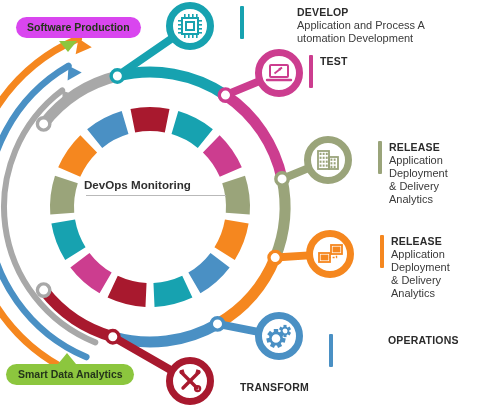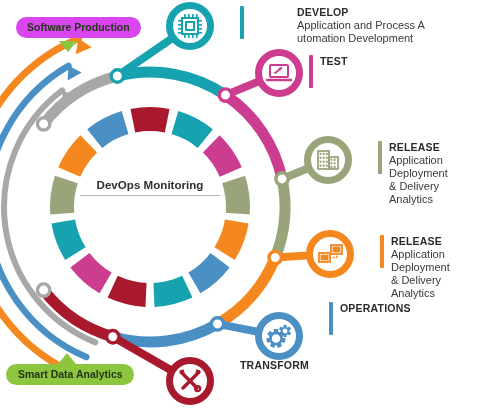--- a/index.html
+++ b/index.html
@@ -61,24 +61,23 @@
     white-space: nowrap;
   }
   .badge-tip {
     position: absolute;
     width: 0; height: 0;
     border-left: 9px solid transparent;
     border-right: 9px solid transparent;
   }
   .center-text {
     position: absolute;
-    left: 78px;
+    left: 84px;
     top: 178px;
     width: 144px;
-    text-align: center;
   }
   .center-line-1 {
     font-size: 11.6px;
     font-weight: bold;
     color: #2f2f2f;
     padding-bottom: 4px;
   }
   .center-rule {
     height: 1px;
     background: #b9b9b9;
@@ -308,27 +307,27 @@
         </div>
       </div>
       <div class="label-block" style="left: 380px; top: 235px;">
         <div class="accent-bar" style="height: 33px; background: rgb(245, 135, 31);"></div>
         <div class="label-text">
           <div class="label-title">RELEASE</div>
           <div class="label-desc">Application Deployment
 &amp; Delivery Analytics</div>
         </div>
       </div>
-      <div class="label-block" style="left: 329px; top: 302px;">
+      <div class="label-block" style="left: 329px; top: 334px; gap: 48px;">
         <div class="accent-bar" style="height: 33px; background: rgb(74, 144, 196);"></div>
         <div class="label-text">
           <div class="label-title">OPERATIONS</div>
         </div>
       </div>
-      <div class="label-block" style="left: 240px; top: 359px; text-align: center;">
+      <div class="label-block" style="left: 240px; top: 381px; text-align: center;">
         <div class="label-text">
           <div class="label-title">TRANSFORM</div>
         </div>
       </div>
     </div>
   <div id="badges-host">
       <div class="badge" style="left: 16px; top: 17px; background: #d946ef; text-align: right;">Software Production</div>
       <div class="badge-tip" style="left: 59px; top: 41px; border-top: 11px solid rgb(140, 198, 62);"></div>
       <div class="badge" style="left: 6px; top: 364px; background: rgb(140, 198, 62); padding-left: 12px;">Smart Data Analytics</div>
       <div class="badge-tip" style="left: 58px; top: 353px; border-bottom: 11px solid rgb(140, 198, 62);"></div>

